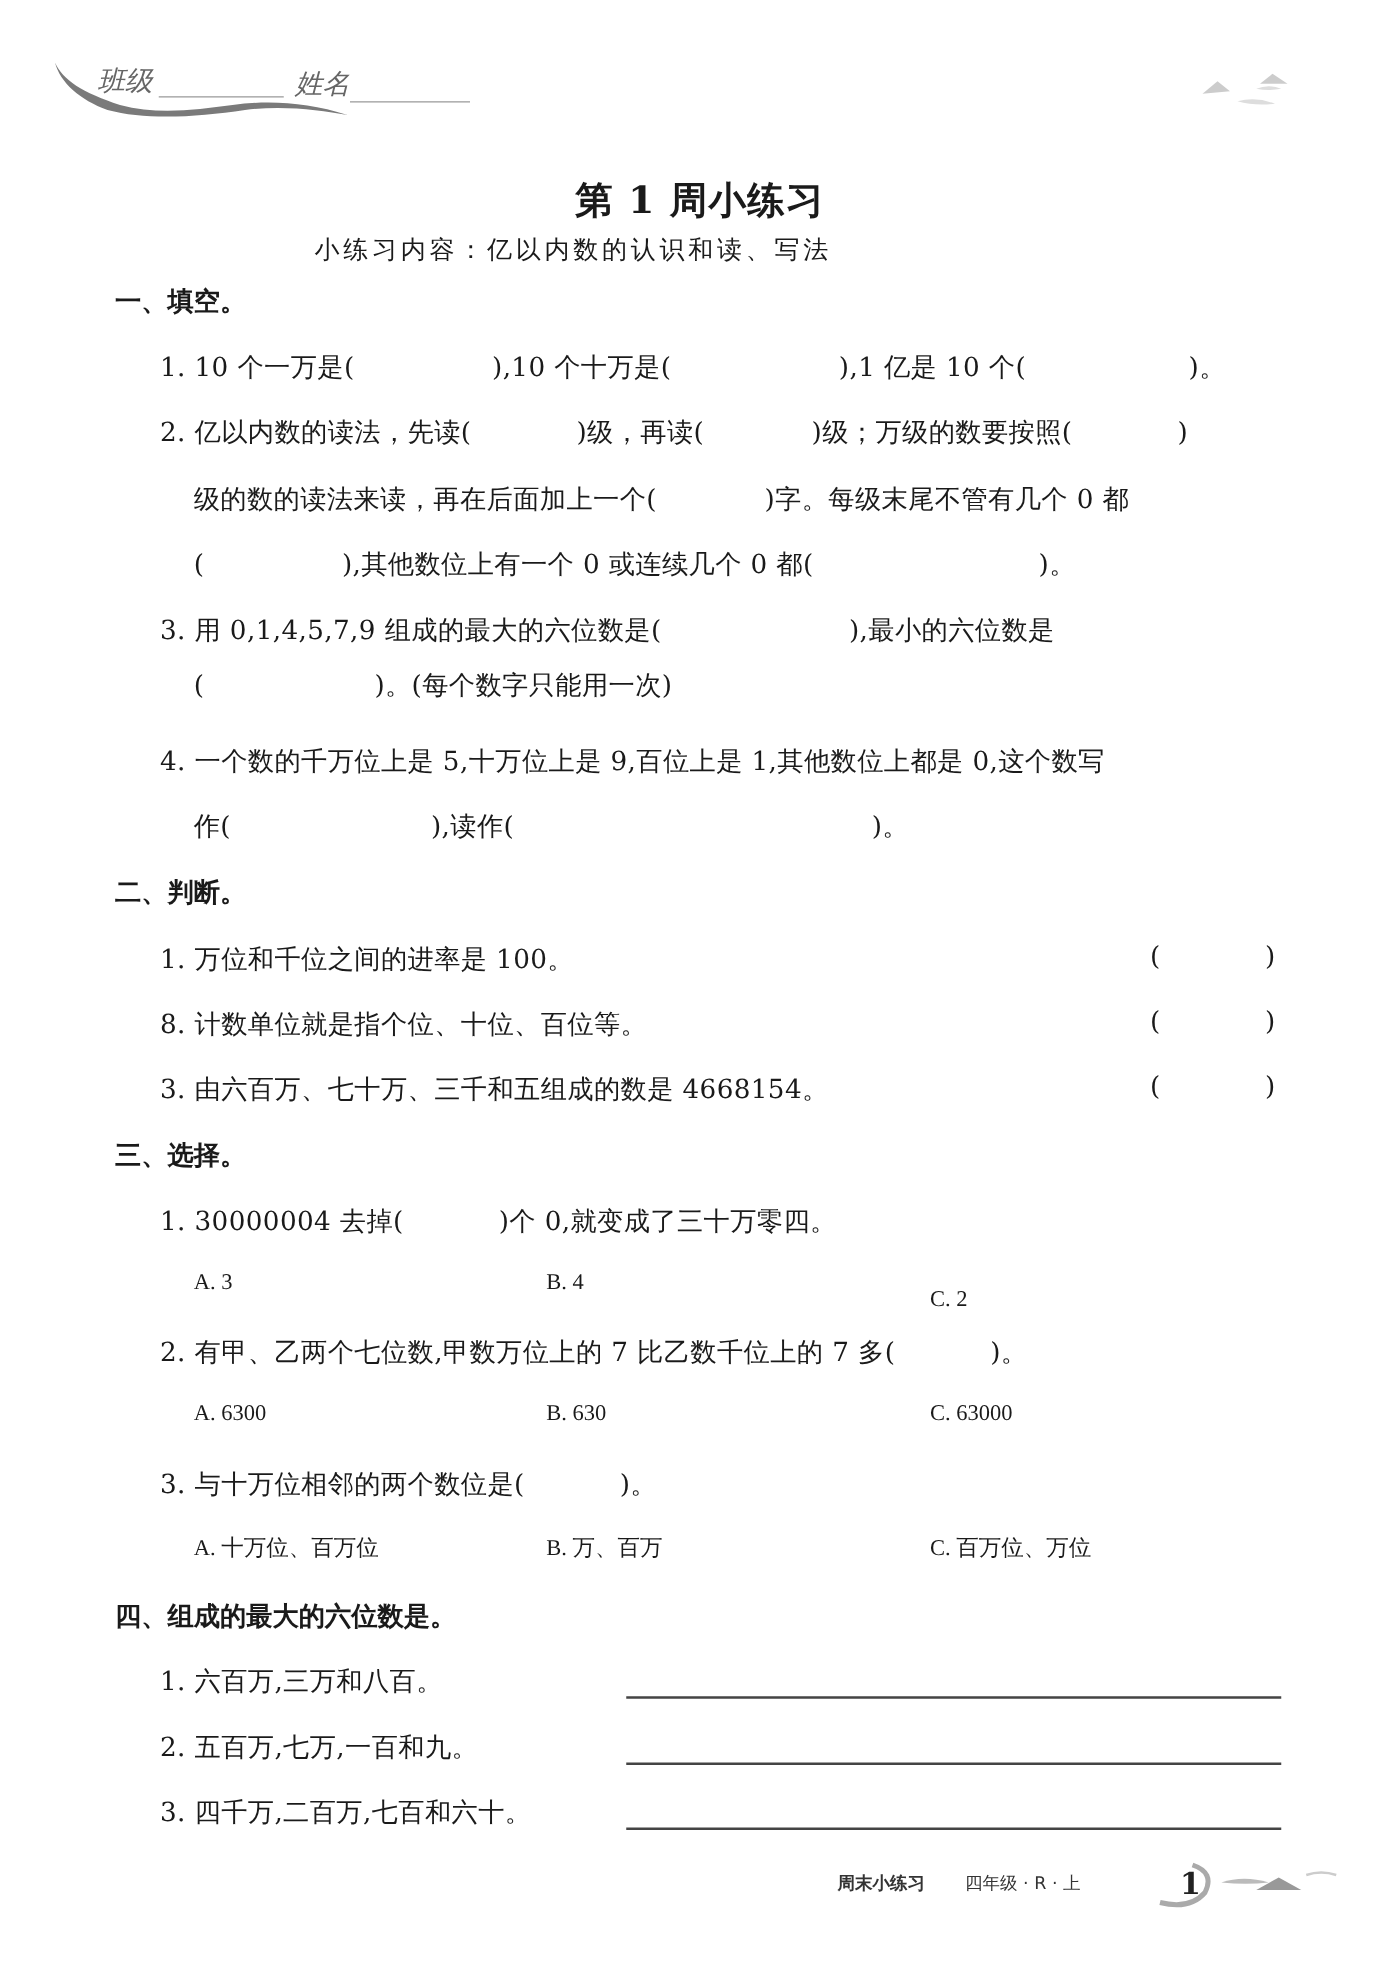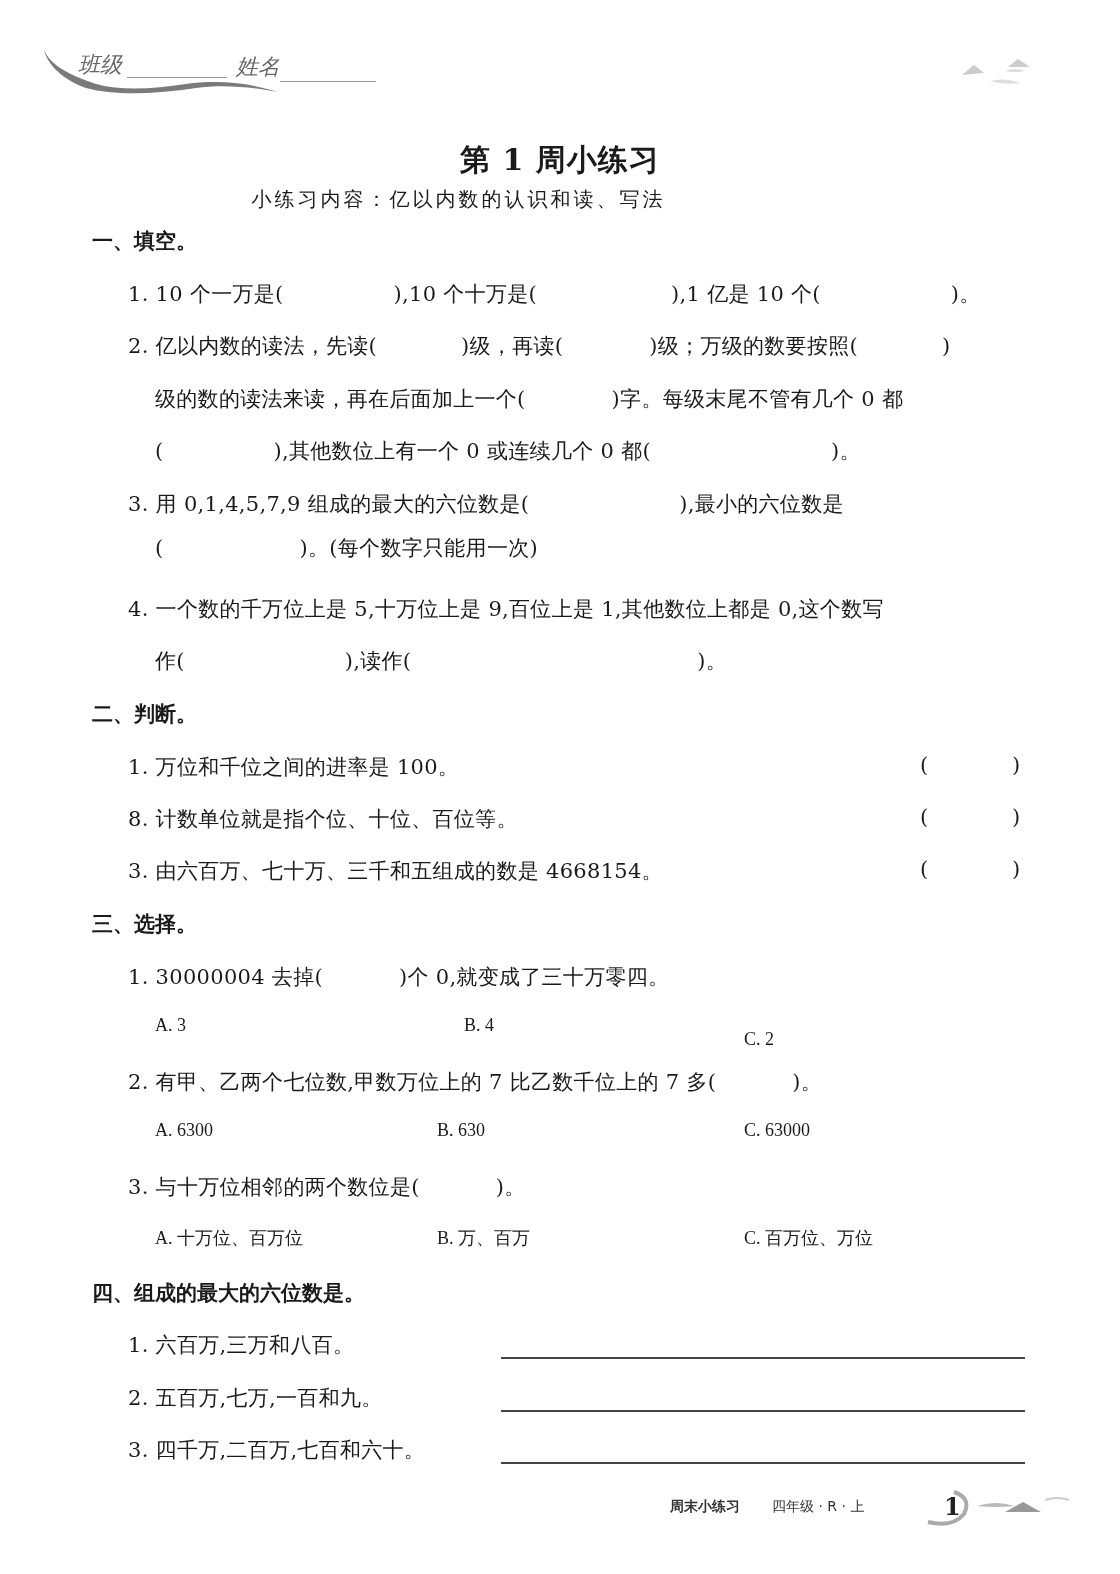--- a/index.html
+++ b/index.html
@@ -88,21 +88,21 @@
 <div class="abs paren-box" style="left:920px;top:857px;">(</div>
 <div class="abs" style="left:936px;top:857px;width:70px;height:28px;"></div>
 <div class="abs paren-box" style="left:1012px;top:857px;">)</div>
 
 <div class="abs sec" style="top:910px;">三、选择。</div>
 
 <div class="abs line q" style="top:963px;">
   <span>1. 30000004 去掉(</span><span class="blank" style="width:76px"></span><span>)个 0,就变成了三十万零四。</span>
 </div>
 <div class="abs opt" style="left:155px;top:1015px;">A. 3</div>
-<div class="abs opt" style="left:437px;top:1015px;margin-left:27px;">B. 4</div>
+<div class="abs opt" style="left:437px;top:1015px;">B. 4</div>
 <div class="abs opt" style="left:744px;top:1029px;">C. 2</div>
 
 <div class="abs line q" style="top:1068px;">
   <span>2. 有甲、乙两个七位数,甲数万位上的 7 比乙数千位上的 7 多(</span><span class="blank" style="width:76px"></span><span>)。</span>
 </div>
 <div class="abs opt" style="left:155px;top:1120px;">A. 6300</div>
 <div class="abs opt" style="left:437px;top:1120px;">B. 630</div>
 <div class="abs opt" style="left:744px;top:1120px;">C. 63000</div>
 
 <div class="abs line q" style="top:1173px;">

